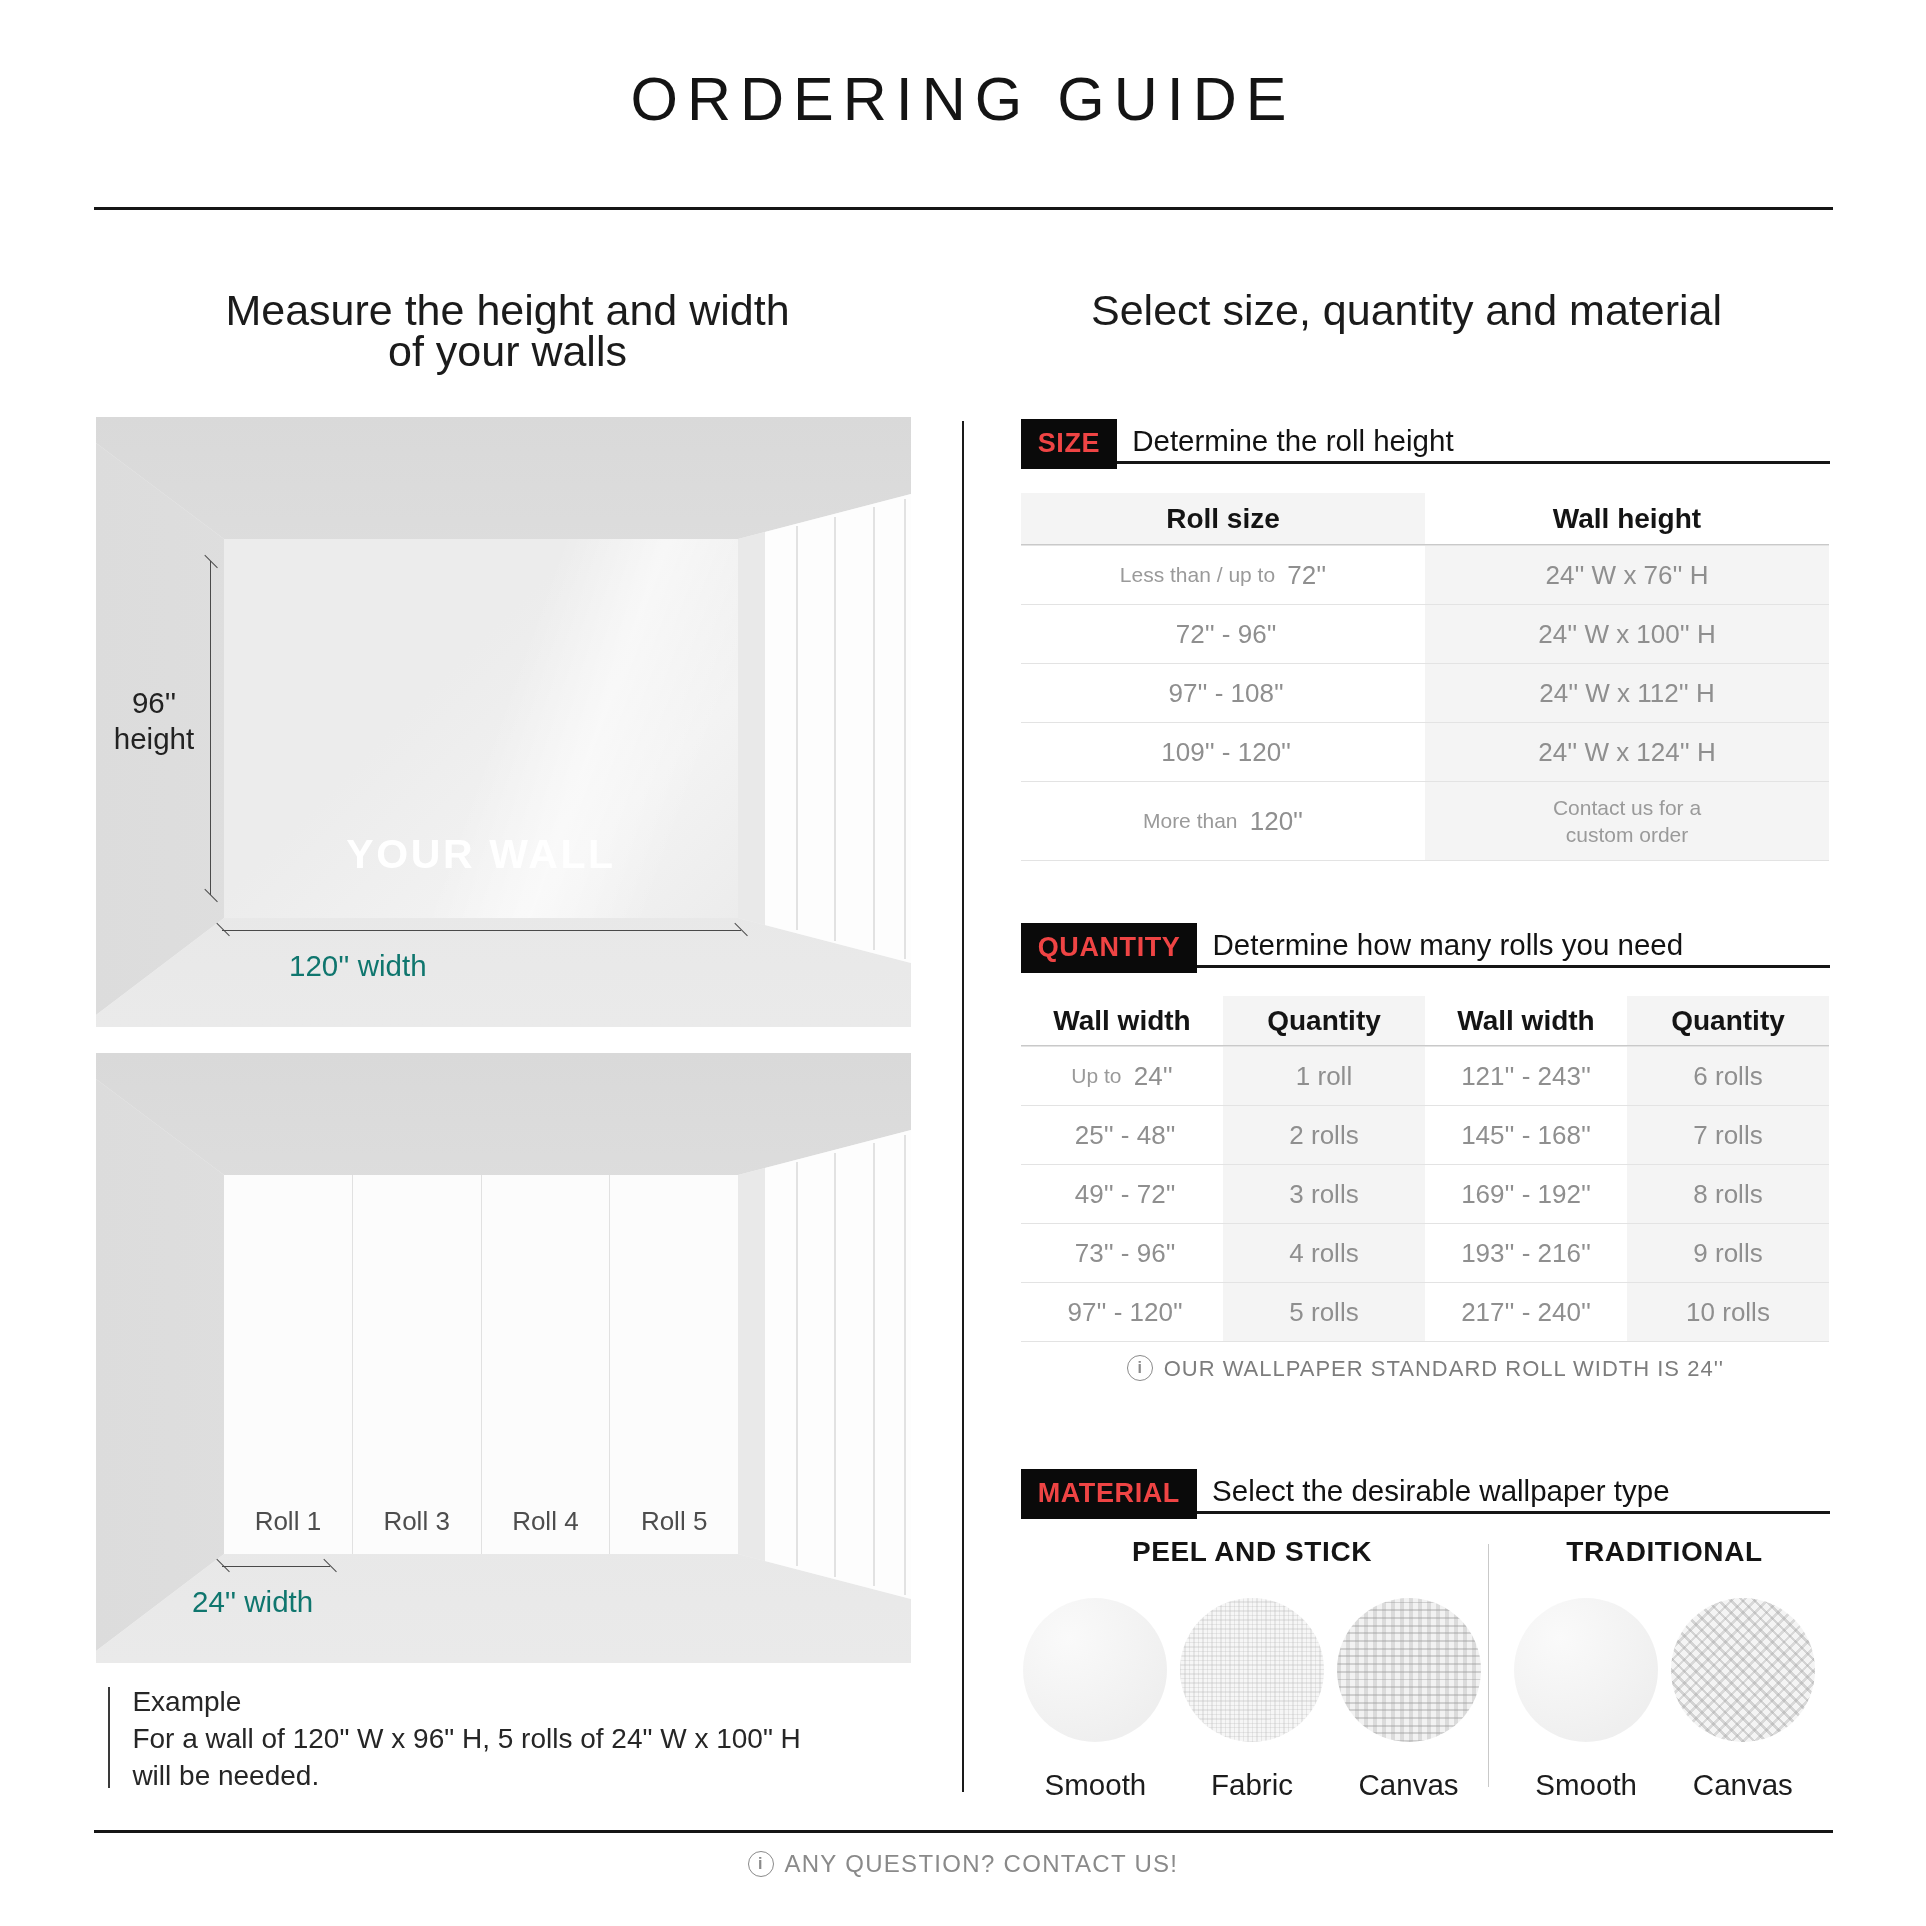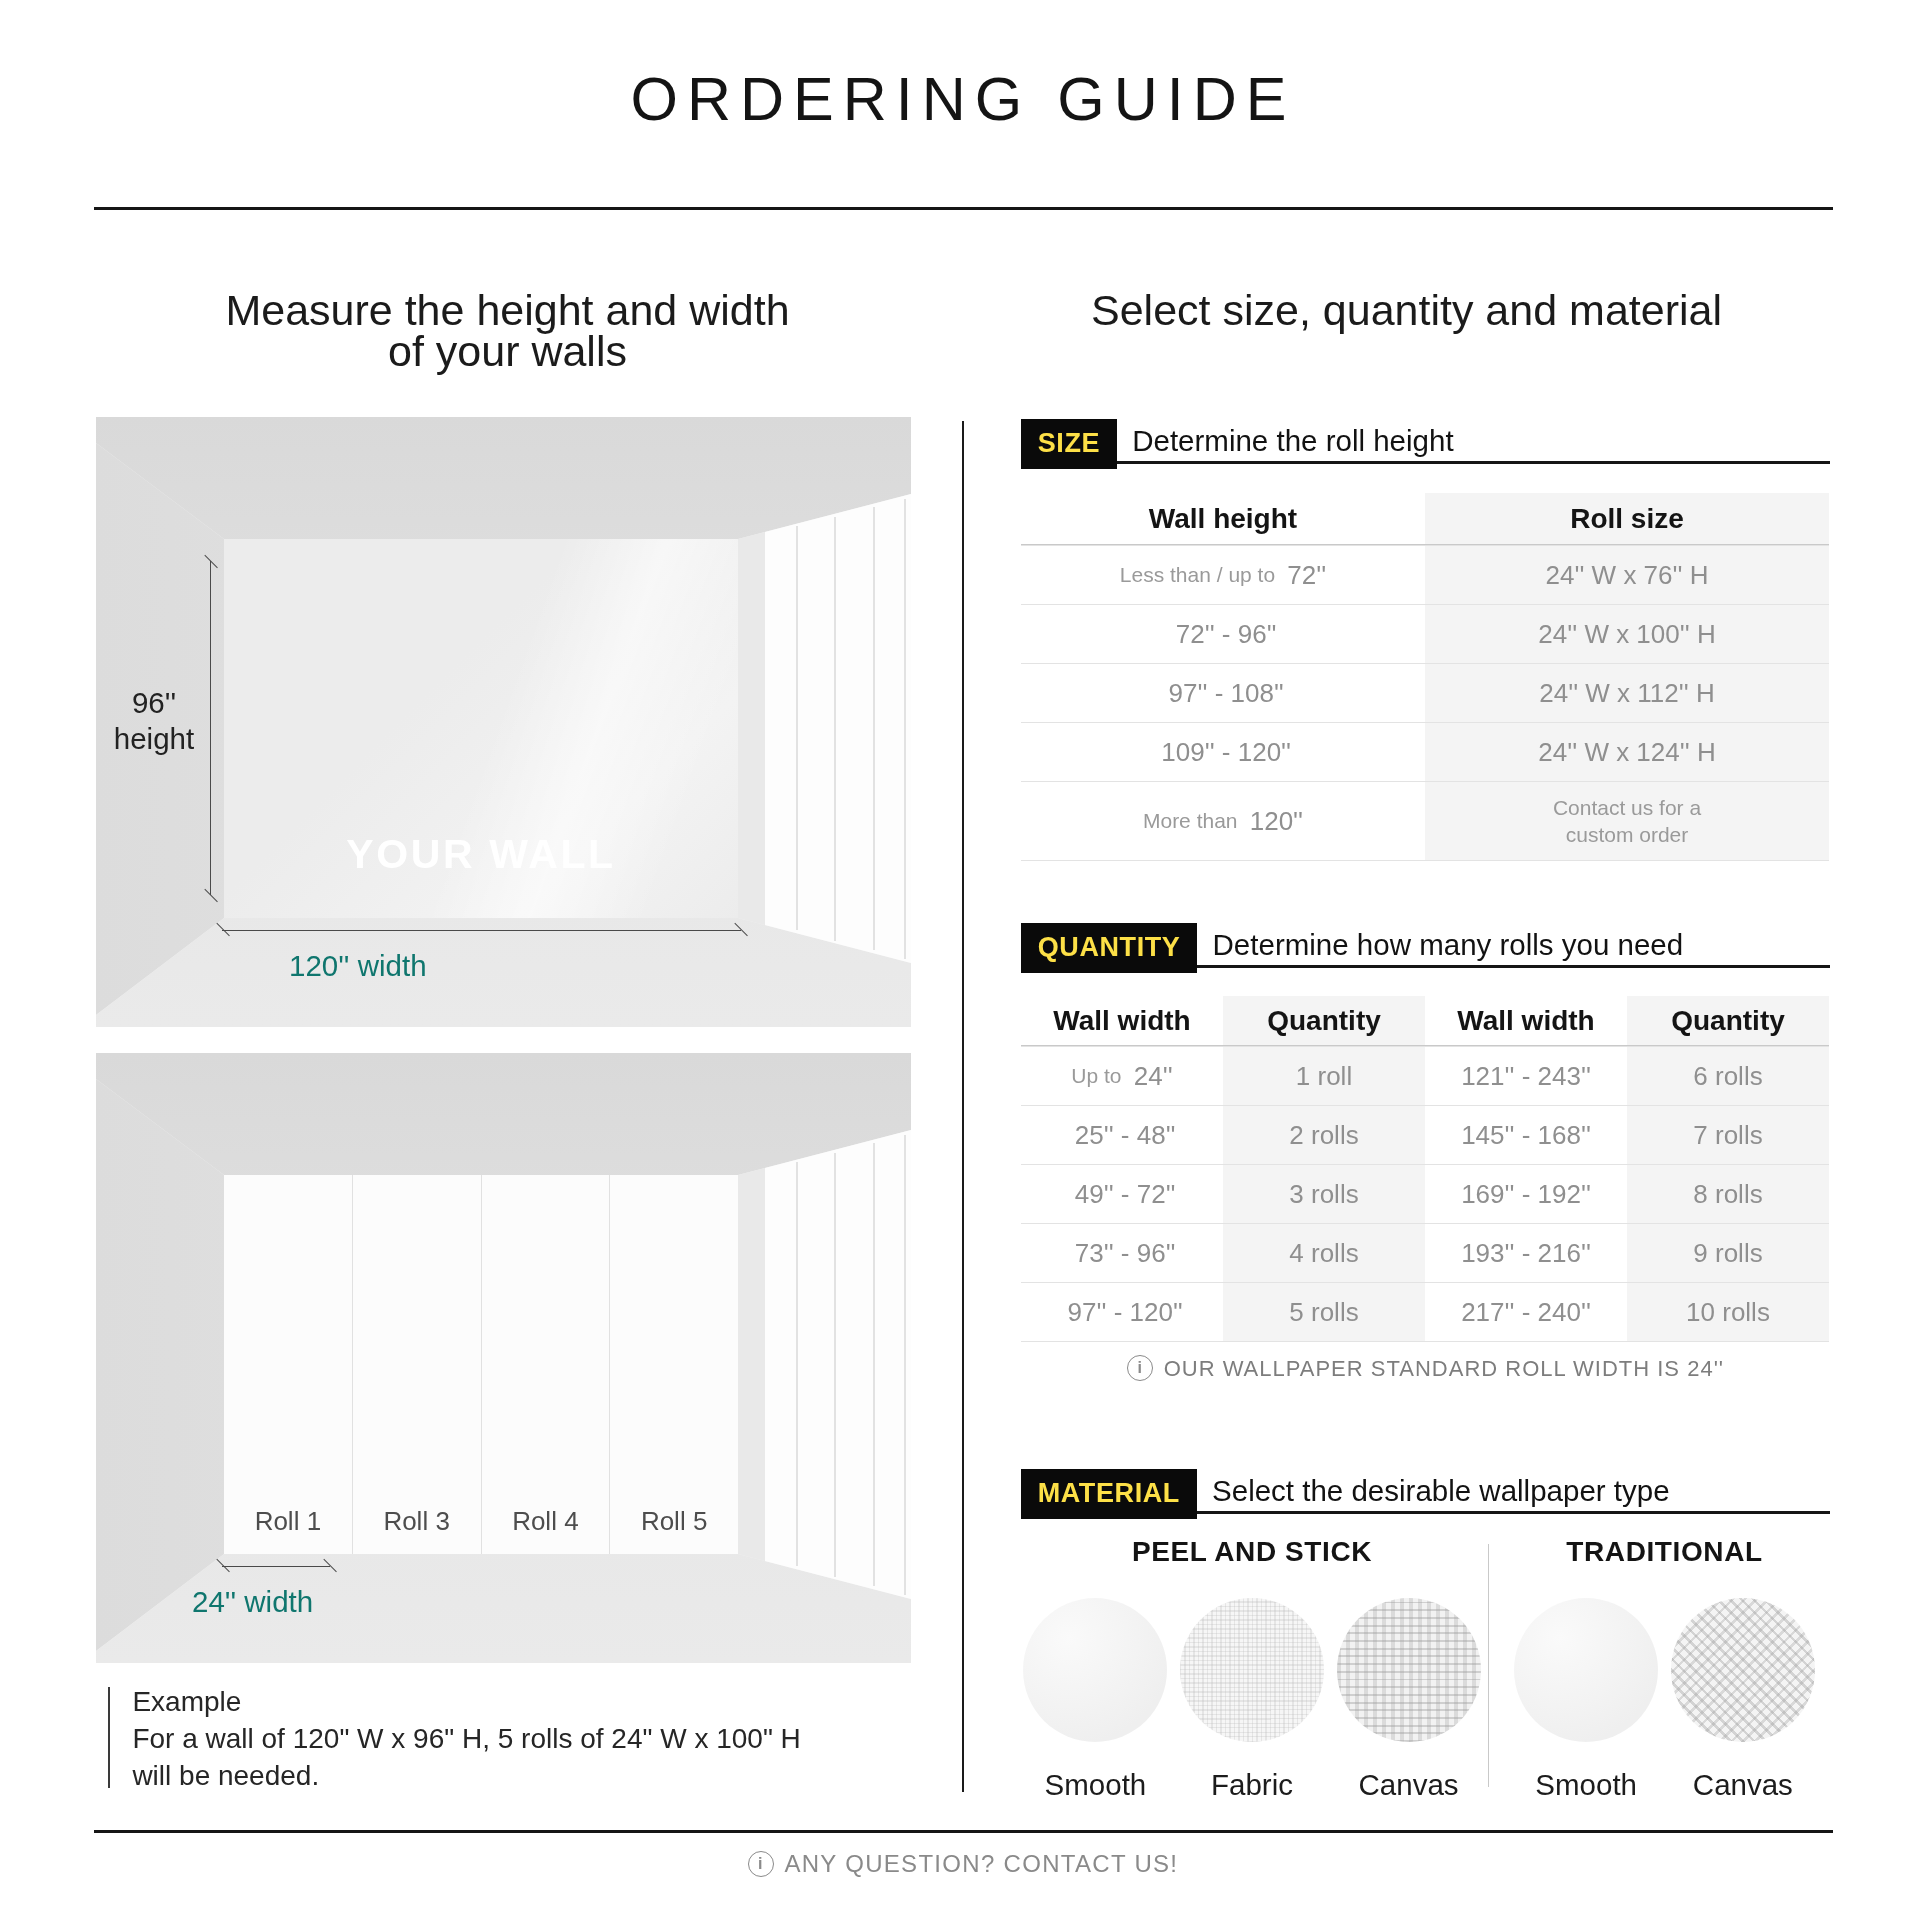--- a/index.html
+++ b/index.html
@@ -63,21 +63,21 @@
   .r2 .width-label{left:96px;width:173px;}
 
   
   .example{position:absolute;left:108px;top:1683px;width:822px;}
   .example .bar{position:absolute;left:0;top:3.9px;width:1.9px;height:101px;background:#3a3a3a;}
   .example .ex-text{margin-left:24.4px;font-size:28px;line-height:37px;color:#262626;}
 
   
   .sec-head{position:absolute;left:1021px;width:809px;height:45px;}
   .sec-head .underline{position:absolute;left:0;bottom:0;width:100%;height:2.6px;background:#161616;}
-  .sec-head .badge{position:relative;display:inline-block;background:#0a0a0a;color:#fde047;
+  .sec-head .badge{position:relative;display:inline-block;background:#0a0a0a;color:#ef4444;
     font-size:27px;font-weight:600;letter-spacing:0.6px;padding:9px 16.7px 10.3px 16.7px;z-index:2;}
   .sec-head .subtitle{position:absolute;top:5.1px;margin-left:15.4px;display:inline-block;
     font-size:29.5px;font-weight:400;color:#121212;white-space:nowrap;}
   .sh-size{top:419px;}
   .sh-qty{top:923px;}
   .sh-mat{top:1469px;}
 
   
   .size-table{position:absolute;left:1021px;top:493px;width:809px;}
   .st-row{display:flex;}
@@ -216,22 +216,22 @@
   <div class="col-heading right">Select size, quantity and material</div>
 
   <div class="sec-head sh-size">
     <div class="underline"></div>
     <span class="badge">SIZE</span>
     <span class="subtitle">Determine the roll height</span>
   </div>
 
   <div class="size-table">
     <div class="st-row st-head">
+      <div class="st-c band">Roll size</div>
       <div class="st-c">Wall height</div>
-      <div class="st-c band">Roll size</div>
     </div>
     <div class="st-row st-data">
       <div class="st-c">
         <span class="pfx">Less than / up to </span>
         <span>72''</span>
       </div>
       <div class="st-c band">24'' W x 76'' H</div>
     </div>
     <div class="st-row st-data">
       <div class="st-c">

